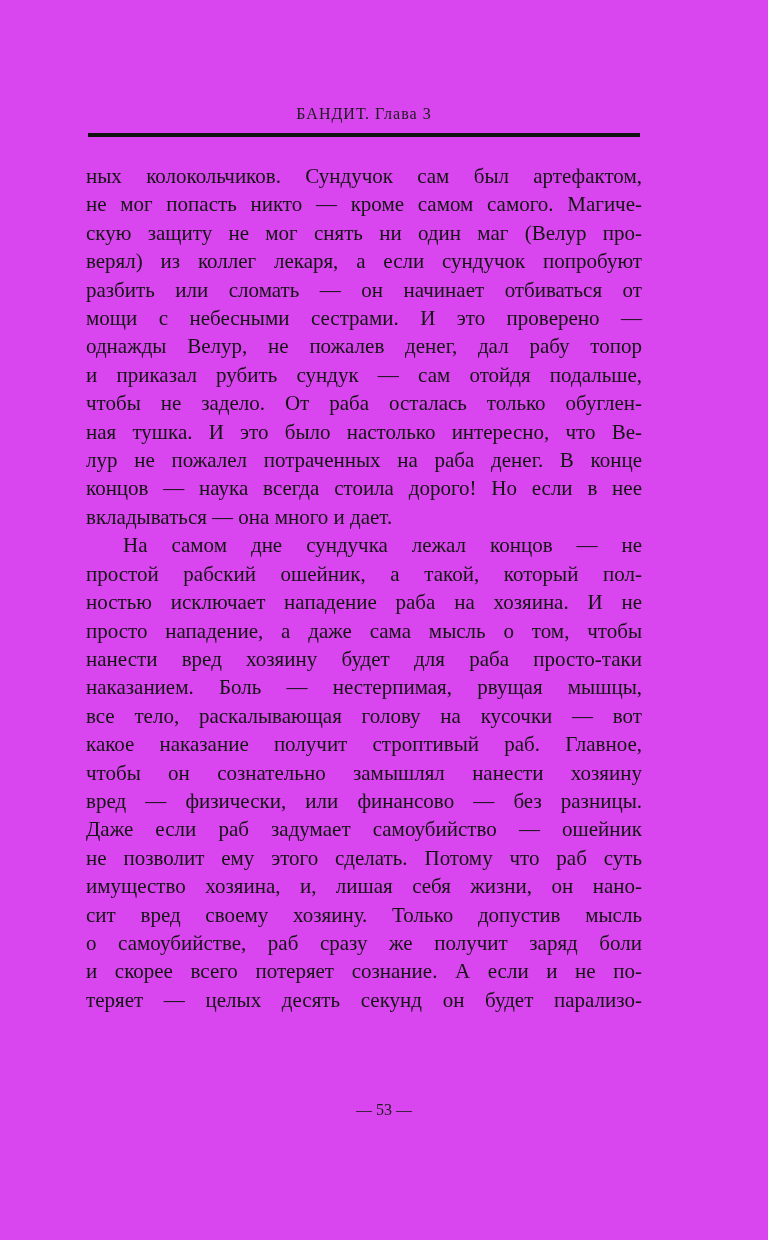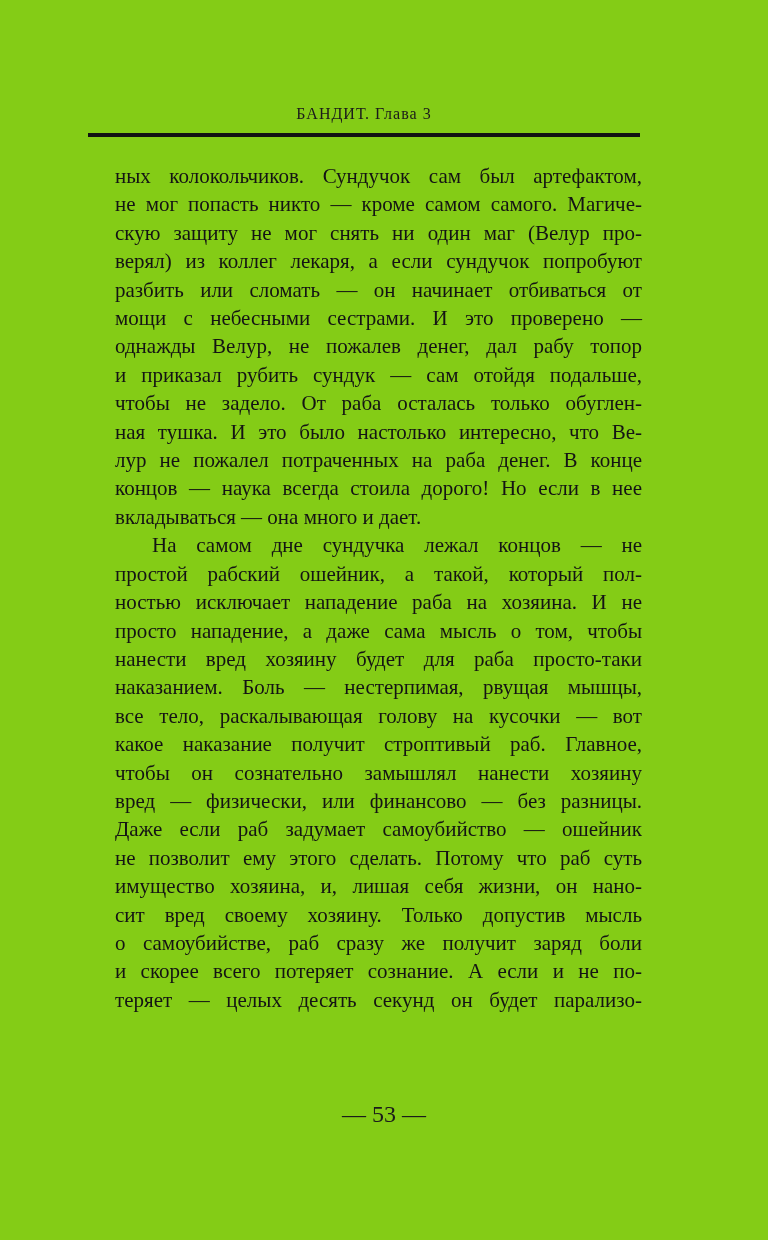--- a/index.html
+++ b/index.html
@@ -7,21 +7,21 @@
   body {
     background: #ffffff;
     font-family: "Liberation Serif", "DejaVu Serif", serif;
     color: #161616;
     overflow: hidden;
   }
   .page {
     position: relative;
     width: 768px;
     height: 1240px;
-    background: #84cc16;
+    background: #d946ef;
   }
   .running-header {
     position: absolute;
     top: 105px;
     left: 88px;
     width: 552px;
     text-align: center;
     font-size: 16px;
     letter-spacing: 1px;
     color: #1b1b1b;
@@ -39,35 +39,34 @@
     top: 162px;
     left: 86px;
     width: 556px;
     font-size: 21px;
     line-height: 28.4px;
     color: #141414;
   }
   .line {
     text-align: justify;
     text-align-last: justify;
-    margin-left: 29px;
   }
   .line.left-last {
     text-align-last: left;
   }
   .line.indent {
     text-indent: 37px;
   }
   .page-footer {
     position: absolute;
     top: 1101px;
     left: 0;
     width: 768px;
     text-align: center;
-    font-size: 24px;
+    font-size: 16px;
     color: #1b1b1b;
   }
 </style>
 </head>
 <body>
 
 <div class="page">
   <div class="running-header">
     <span>БАНДИТ. Глава 3</span>
   </div>

